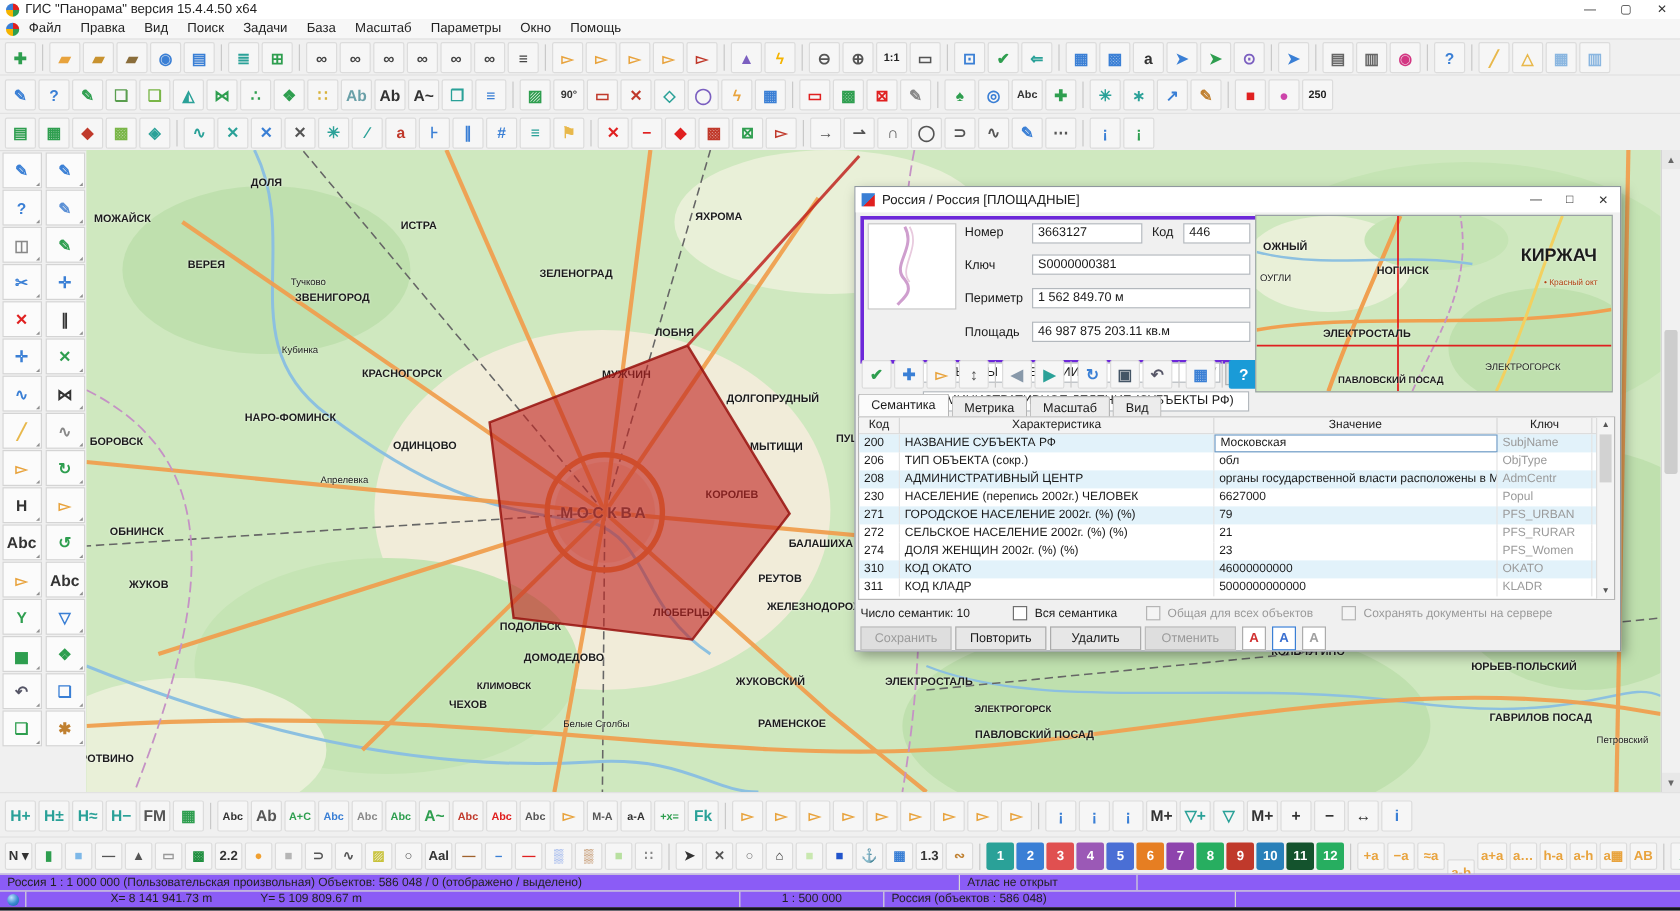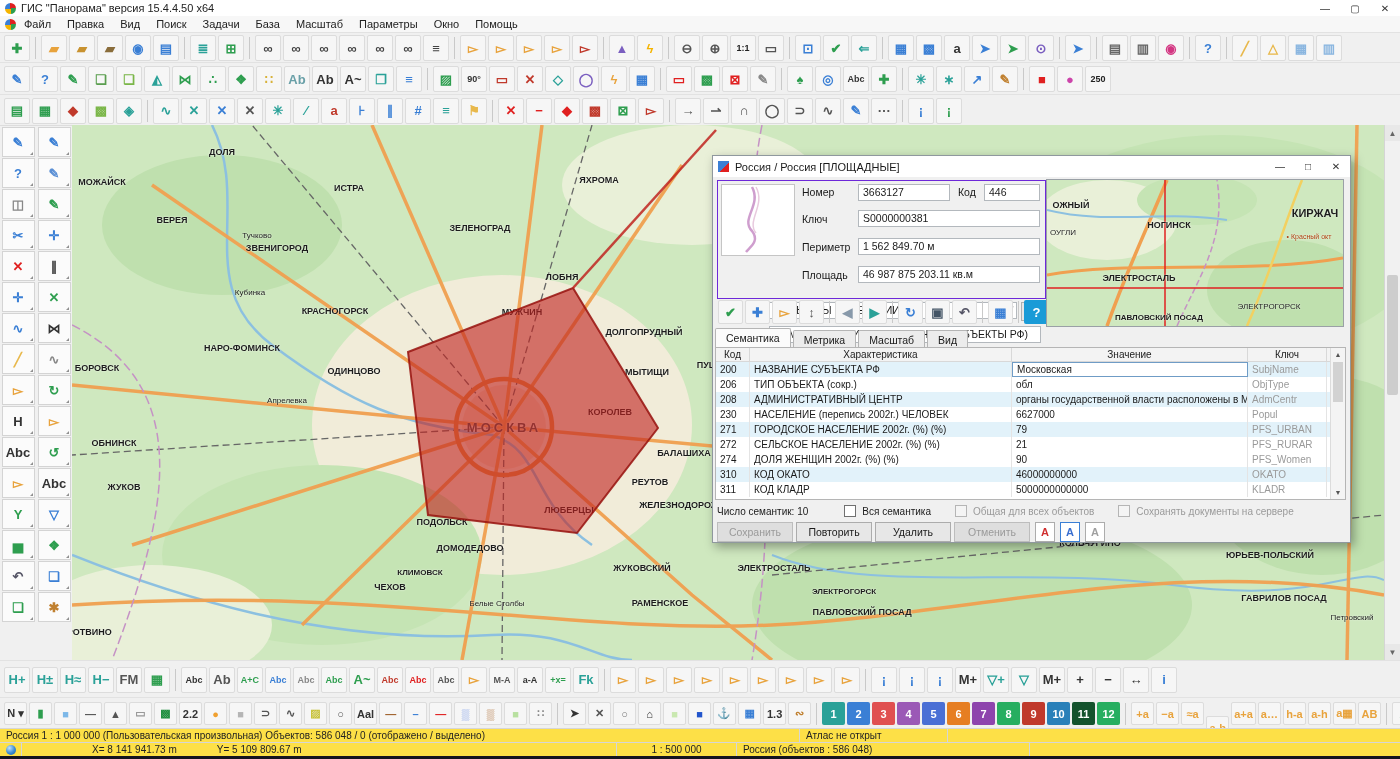--- a/index.html
+++ b/index.html
@@ -50,21 +50,21 @@
   #vscroll .arr{height:16px;display:flex;align-items:center;justify-content:center;font-size:8px;color:#666;background:#e8e8e8}
   #vscroll .arr.dn{position:absolute;bottom:0;width:100%}
   #vscroll .thumb{position:absolute;left:2px;top:150px;width:11px;height:120px;background:#cdcdcd;border-radius:2px}
   
   #dialog{left:712px;top:155px;width:637px;height:386px;background:#f0f0f0;border:1px solid #8f989e;
     box-shadow:3px 4px 10px rgba(0,0,0,.35);z-index:10;font-size:11px;color:#1a1a1a}
   #dlg-title{height:21px;background:#fff;display:flex;align-items:center;gap:6px;padding-left:5px;font-size:11px}
   #dlg-title .dicon{width:11px;height:11px;background:linear-gradient(135deg,#3a7fd5 55%,#e02020 55%);flex:0 0 auto}
   #dlg-title .wctrl span{width:28px;font-size:10px}
   .dlg-abs{position:absolute}
-  #dlg-fields{left:4px;top:24px;width:327px;height:117px;border:1px solid #6d28d9;background:#f0f0f0}
+  #dlg-fields{left:4px;top:24px;width:327px;height:117px;border:3px solid #6d28d9;background:#f0f0f0}
   #thumbbox{position:absolute;left:3px;top:3px;width:72px;height:70px;background:#fff;border:1px solid #c5c5c5}
   .flabel{position:absolute;left:84px;font-size:10.5px}
   .ffield{position:absolute;background:#fff;border:1px solid #b3b8bd;font-size:10.5px;padding:1px 4px;
     box-sizing:border-box;height:17px;white-space:nowrap;overflow:hidden}
   .rowlab{position:absolute;left:6px;font-size:10.5px}
   #imya-combo{left:56px;width:248px}
   #imya-combo .carr{position:absolute;right:2px;top:1px;font-size:8px;color:#555}
   #dots-btn{left:308px;width:20px;height:17px;background:#e7e7e7;border:1px solid #b0b0b0;text-align:center;
     font-size:9px;line-height:13px}
   #sloy-field{left:56px;width:272px}
@@ -99,21 +99,21 @@
   .cblab{margin-right:18px}
   .cblab.dis{color:#9a9a9a}
   #btnrow{left:4px;top:366px;width:630px;height:19px;display:flex;gap:3px;align-items:center}
   .dbtn{width:74px;height:18px;background:#e7e7e7;border:1px solid #acacac;font-size:10.5px;display:flex;
     align-items:center;justify-content:center}
   .dbtn.dis{color:#9a9a9a;background:#dedede;border-color:#bdbdbd}
   .abtn{width:18px;height:18px;background:#fff;border:1px solid #acacac;font-size:11px;font-weight:bold;
     display:flex;align-items:center;justify-content:center;margin-left:2px}
   .abtn.red{color:#d03030}.abtn.blue{color:#3a6fd0;border-color:#3a7fd5}.abtn.gray{color:#a0a0a0}
   
-  .statusrow{left:0;width:1400px;height:14px;background:#fde047;border-top:1px solid #d6d6d6;display:flex;
+  .statusrow{left:0;width:1400px;height:14px;background:#8b5cf6;border-top:1px solid #d6d6d6;display:flex;
     font-size:10px;color:#222;align-items:center;box-sizing:border-box}
   #status1{top:728px}
   #status2{top:742px}
   .scell{height:100%;display:flex;align-items:center;padding:0 6px;border-right:1px solid #d6d6d6;box-sizing:border-box;
     white-space:nowrap;overflow:hidden}
   #strip{left:0;top:756px;width:1400px;height:3px;background:#14141e}
   .globe{width:10px;height:10px;border-radius:50%;flex:0 0 auto;
     background:radial-gradient(circle at 35% 30%,#bfe2ff,#3a8ad0 55%,#1c5fa6)}
 </style>
 </head>
@@ -494,21 +494,21 @@
       <path d="M 200,146 C 225,90 235,50 255,0" fill="none" stroke="#f2d060" stroke-width="2.5"></path>
       <path d="M 130,146 C 150,100 180,60 170,0" fill="none" stroke="#c592c5" stroke-width="1.5" stroke-dasharray="6 3"></path>
       <path d="M 0,30 C 60,45 120,30 180,40" fill="none" stroke="#8cc0e0" stroke-width="2"></path>
       <line x1="0" y1="108" x2="296" y2="108" stroke="#e02020" stroke-width="1.5"></line>
       <line x1="118" y1="0" x2="118" y2="146" stroke="#e02020" stroke-width="1.5"></line>
     </svg>
     <div id="minimaplabels">
         <div class="maplabel" style="left: 24px; top: 25px; font-size: 9px; font-weight: bold;">ОЖНЫЙ</div>
         <div class="maplabel" style="left: 16px; top: 52px; font-size: 8px;">ОУГЛИ</div>
         <div class="maplabel" style="left: 122px; top: 45px; font-size: 9px; font-weight: bold;">НОГИНСК</div>
-        <div class="maplabel" style="left: 268px; top: 33px; font-size: 11px; font-weight: bold;">КИРЖАЧ</div>
+        <div class="maplabel" style="left: 252px; top: 33px; font-size: 15px; font-weight: bold;">КИРЖАЧ</div>
         <div class="maplabel" style="left: 262px; top: 56px; font-size: 7px; color: rgb(176, 64, 16);">• Красный окт</div>
         <div class="maplabel" style="left: 92px; top: 98px; font-size: 9px; font-weight: bold;">ЭЛЕКТРОСТАЛЬ</div>
         <div class="maplabel" style="left: 222px; top: 126px; font-size: 8px;">ЭЛЕКТРОГОРСК</div>
         <div class="maplabel" style="left: 112px; top: 137px; font-size: 8px; font-weight: bold;">ПАВЛОВСКИЙ ПОСАД</div>
       </div>
   </div>
 
   <div id="tabs" class="dlg-abs">
       <span class="tab active">Семантика</span>
       <span class="tab">Метрика</span>
@@ -556,21 +556,21 @@
         </div>
         <div class="trow">
           <div class="tc c1">272</div>
           <div class="tc c2">СЕЛЬСКОЕ НАСЕЛЕНИЕ 2002г. (%) (%)</div>
           <div class="tc c3">21</div>
           <div class="tc c4">PFS_RURAR</div>
         </div>
         <div class="trow">
           <div class="tc c1">274</div>
           <div class="tc c2">ДОЛЯ ЖЕНЩИН 2002г. (%) (%)</div>
-          <div class="tc c3">90</div>
+          <div class="tc c3">23</div>
           <div class="tc c4">PFS_Women</div>
         </div>
         <div class="trow alt">
           <div class="tc c1">310</div>
           <div class="tc c2">КОД ОКАТО</div>
           <div class="tc c3">46000000000</div>
           <div class="tc c4">OKATO</div>
         </div>
         <div class="trow">
           <div class="tc c1">311</div>

